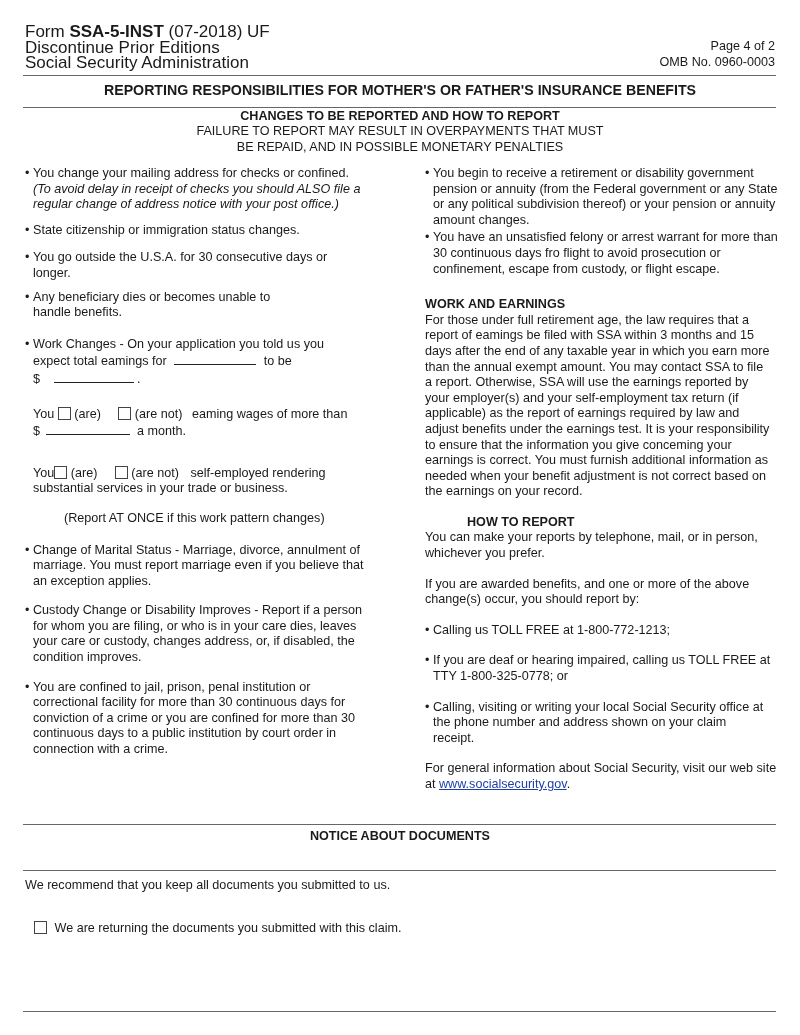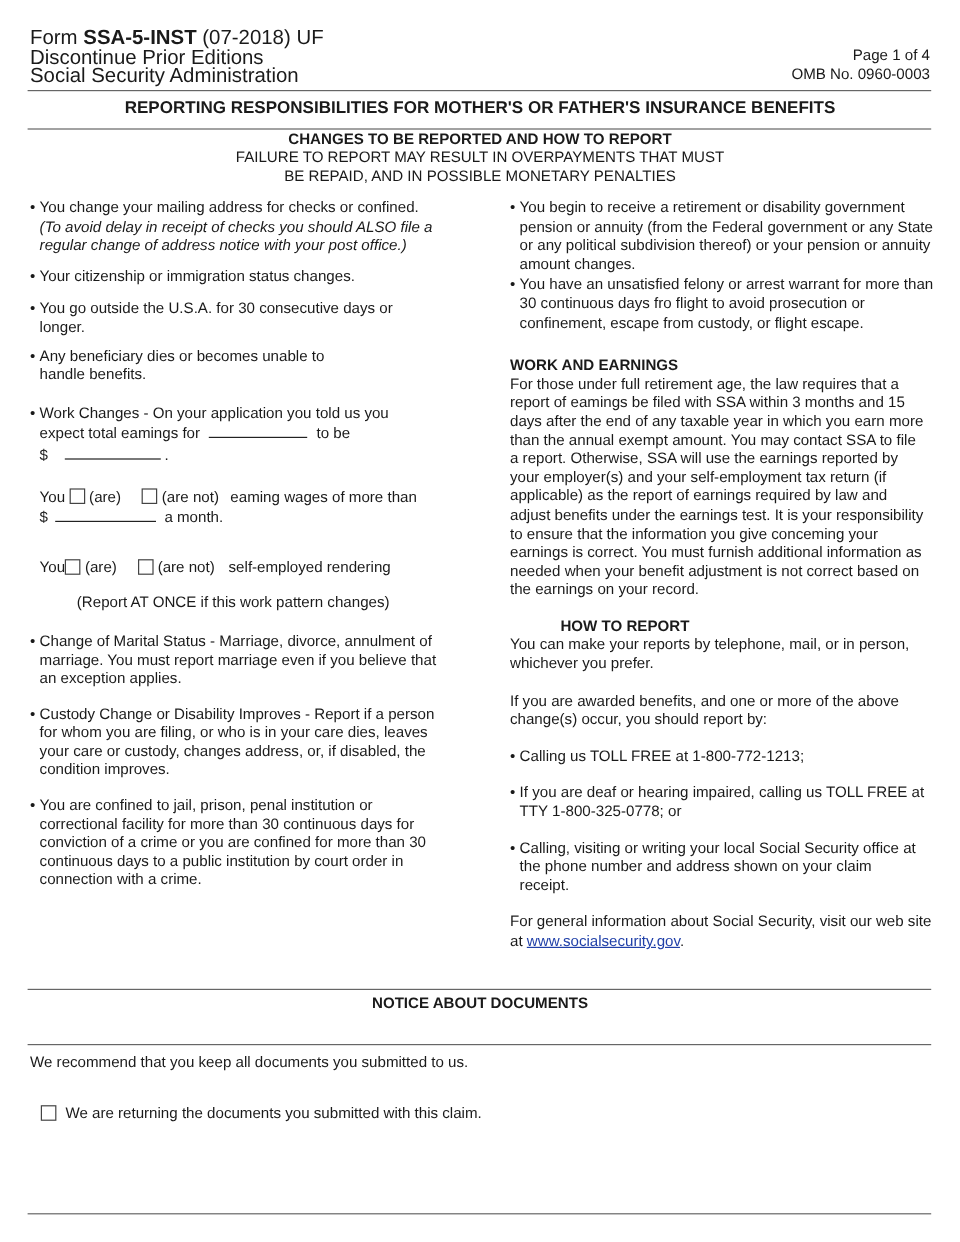--- a/index.html
+++ b/index.html
@@ -26,21 +26,21 @@
 </style>
 </head>
 <body>
 
 <div class="abs hdr-left">
   <div><span>Form </span><span class="bold">SSA-5-INST</span><span> (07-2018) UF</span></div>
   <div>Discontinue Prior Editions</div>
   <div>Social Security Administration</div>
 </div>
 <div class="abs hdr-right">
-  <div>Page 1 of 4</div>
+  <div>Page 4 of 2</div>
   <div>OMB No. 0960-0003</div>
 </div>
 
 <div class="rule" style="top:75px;"></div>
 <div class="abs title">REPORTING RESPONSIBILITIES FOR MOTHER'S OR FATHER'S INSURANCE BENEFITS</div>
 <div class="rule" style="top:107px;"></div>
 
 <div class="abs sub">
   <div class="bold">CHANGES TO BE REPORTED AND HOW TO REPORT</div>
   <div>FAILURE TO REPORT MAY RESULT IN OVERPAYMENTS THAT MUST</div>
@@ -49,21 +49,21 @@
 
 <div class="abs col-left">
   <div class="item" style="width:350px;">
     <span class="bullet">•</span>
     <div>You change your mailing address for checks or confined.</div>
     <div class="ital">(To avoid delay in receipt of checks you should ALSO file a regular change of address notice with your post office.)</div>
   </div>
 
   <div class="item" style="margin-top:10px;">
     <span class="bullet">•</span>
-    <div>Your citizenship or immigration status changes.</div>
+    <div>State citizenship or immigration status changes.</div>
   </div>
 
   <div class="item" style="margin-top:12px; width:310px;">
     <span class="bullet">•</span>
     <div>You go outside the U.S.A. for 30 consecutive days or longer.</div>
   </div>
 
   <div class="item" style="margin-top:8px; width:270px;">
     <span class="bullet">•</span>
     <div>Any beneficiary dies or becomes unable to handle benefits.</div>
@@ -100,20 +100,21 @@
   </div>
 
   <div style="margin-top:26px; padding-left:8px;">
     <div>
       <span>You</span><span class="cb"></span>
       <span>(are)</span>
       <span class="cb" style="margin-left:14px;"></span>
       <span>(are not)</span>
       <span style="margin-left:8px;">self-employed rendering</span>
     </div>
+    <div>substantial services in your trade or business.</div>
   </div>
 
   <div style="margin-top:14px; padding-left:39px;">(Report AT ONCE if this work pattern changes)</div>
 
   <div class="item" style="margin-top:16px;">
     <span class="bullet">•</span>
     <div>Change of Marital Status - Marriage, divorce, annulment of marriage. You must report marriage even if you believe that an exception applies.</div>
   </div>
 
   <div class="item" style="margin-top:14px; width:348px;">

